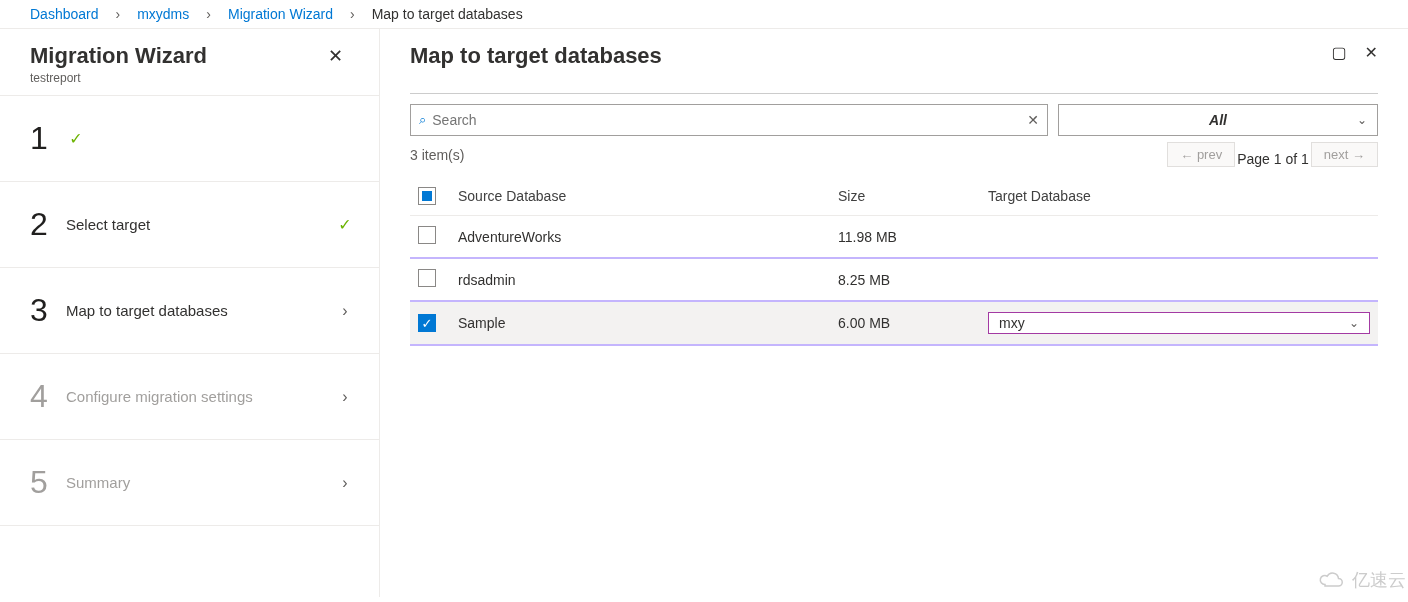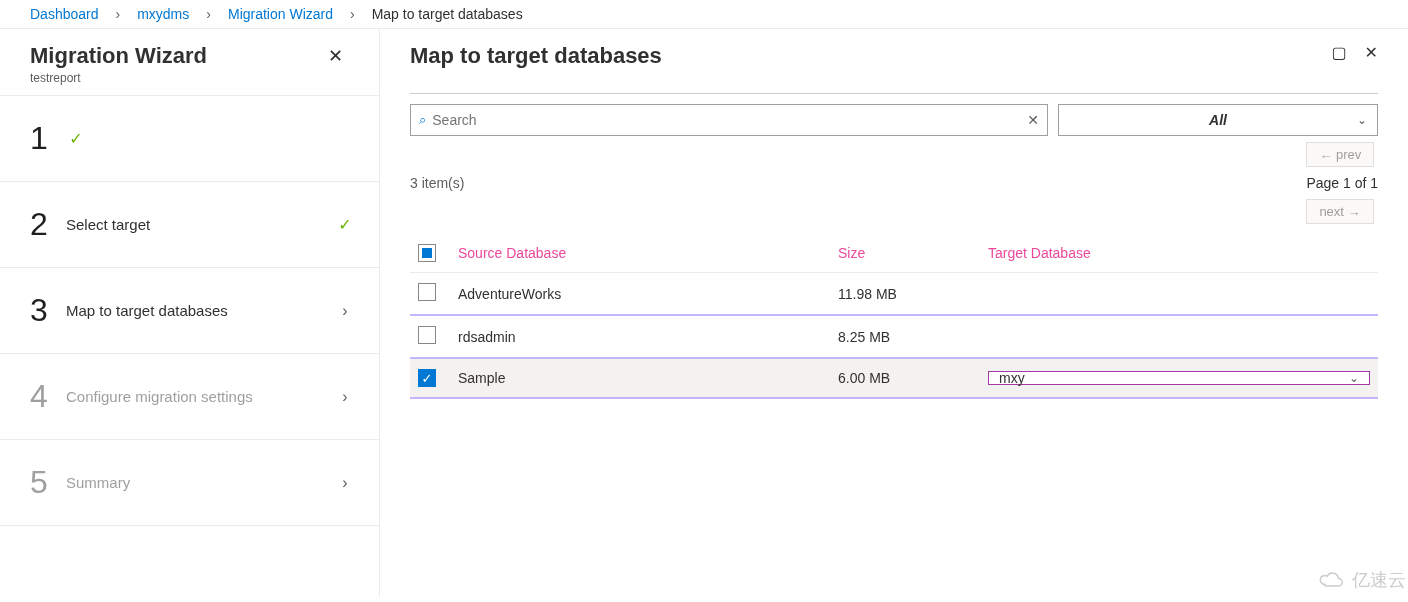--- a/index.html
+++ b/index.html
@@ -42,43 +42,43 @@
 .search-wrap { flex: 1; position: relative; display: flex; align-items: center; border: 1px solid #a19f9d; height: 32px; padding: 0 8px; }
 .search-wrap .mag { color: #0078d4; margin-right: 6px; font-size: 13px;}
 .search-wrap input { border: none; outline: none; flex: 1; font-size: 14px; }
 .search-wrap .clear { color: #605e5c; cursor: pointer; font-size: 14px; }
 .filter { width: 320px; border: 1px solid #a19f9d; height: 32px; display: flex; align-items: center; justify-content: center; position: relative; cursor: pointer; }
 .filter .lbl { font-style: italic; font-weight: 600; }
 .filter .chev { position: absolute; right: 10px; color: #605e5c; font-size: 12px;}
 
 
 .pager-row { display: flex; justify-content: space-between; align-items: center; font-size: 14px; color: #605e5c; margin-bottom: 10px; }
-.pager { display: flex; align-items: flex-start; gap: 8px; flex-direction: column; }
+.pager { display: flex; align-items: flex-end; gap: 2px; }
 .pager .btn { border: 1px solid #e1dfdd; background: #faf9f8; color: #a19f9d; padding: 4px 12px; font-size: 13px; cursor: default;}
 .pager .info { color: #323130; }
 
 
 .table { width: 100%; border-collapse: collapse; }
 .table th, .table td { text-align: left; padding: 10px 8px; font-weight: 400; font-size: 14px; }
-.table thead th { border-bottom: 1px solid #edebe9; color: #ec4899;}
+.table thead th { border-bottom: 1px solid #edebe9; color: #404040;}
 .table tbody tr { border-bottom: 2px solid #c4b5fd; }
 .table tbody tr.selected { background: #f3f2f1; }
 .col-check { width: 40px; }
 .col-source { width: 380px; }
 .col-size { width: 150px; }
 .col-target { }
 
 
 .cb { width: 18px; height: 18px; border: 1px solid #8a8886; background: #fff; display: inline-flex; align-items: center; justify-content: center; cursor: pointer;}
 .cb.indet::after { content:""; width: 10px; height: 10px; background: #0078d4; }
 .cb.checked { background: #0078d4; border-color: #0078d4; }
 .cb.checked::after { content: "✓"; color: #fff; font-size: 13px; line-height: 1;}
 
 
-.select { border: 1px solid #a33aa3; height: 14px; display: flex; align-items: center; justify-content: space-between; padding: 0 10px; cursor: pointer; background:#fff;}
+.select { border: 1px solid #a33aa3; height: 22px; display: flex; align-items: center; justify-content: space-between; padding: 0 10px; cursor: pointer; background:#fff;}
 .select .chev { color: #605e5c; font-size: 12px;}
 
 
 .watermark { position: fixed; right: 2px; bottom: 10px; color: #ccc; font-size: 18px; display:flex; align-items:center; gap:6px;}
 .watermark svg { width: 30px; height: 20px;}
 </style>
 </head>
 <body>
 
 <div class="breadcrumb">

